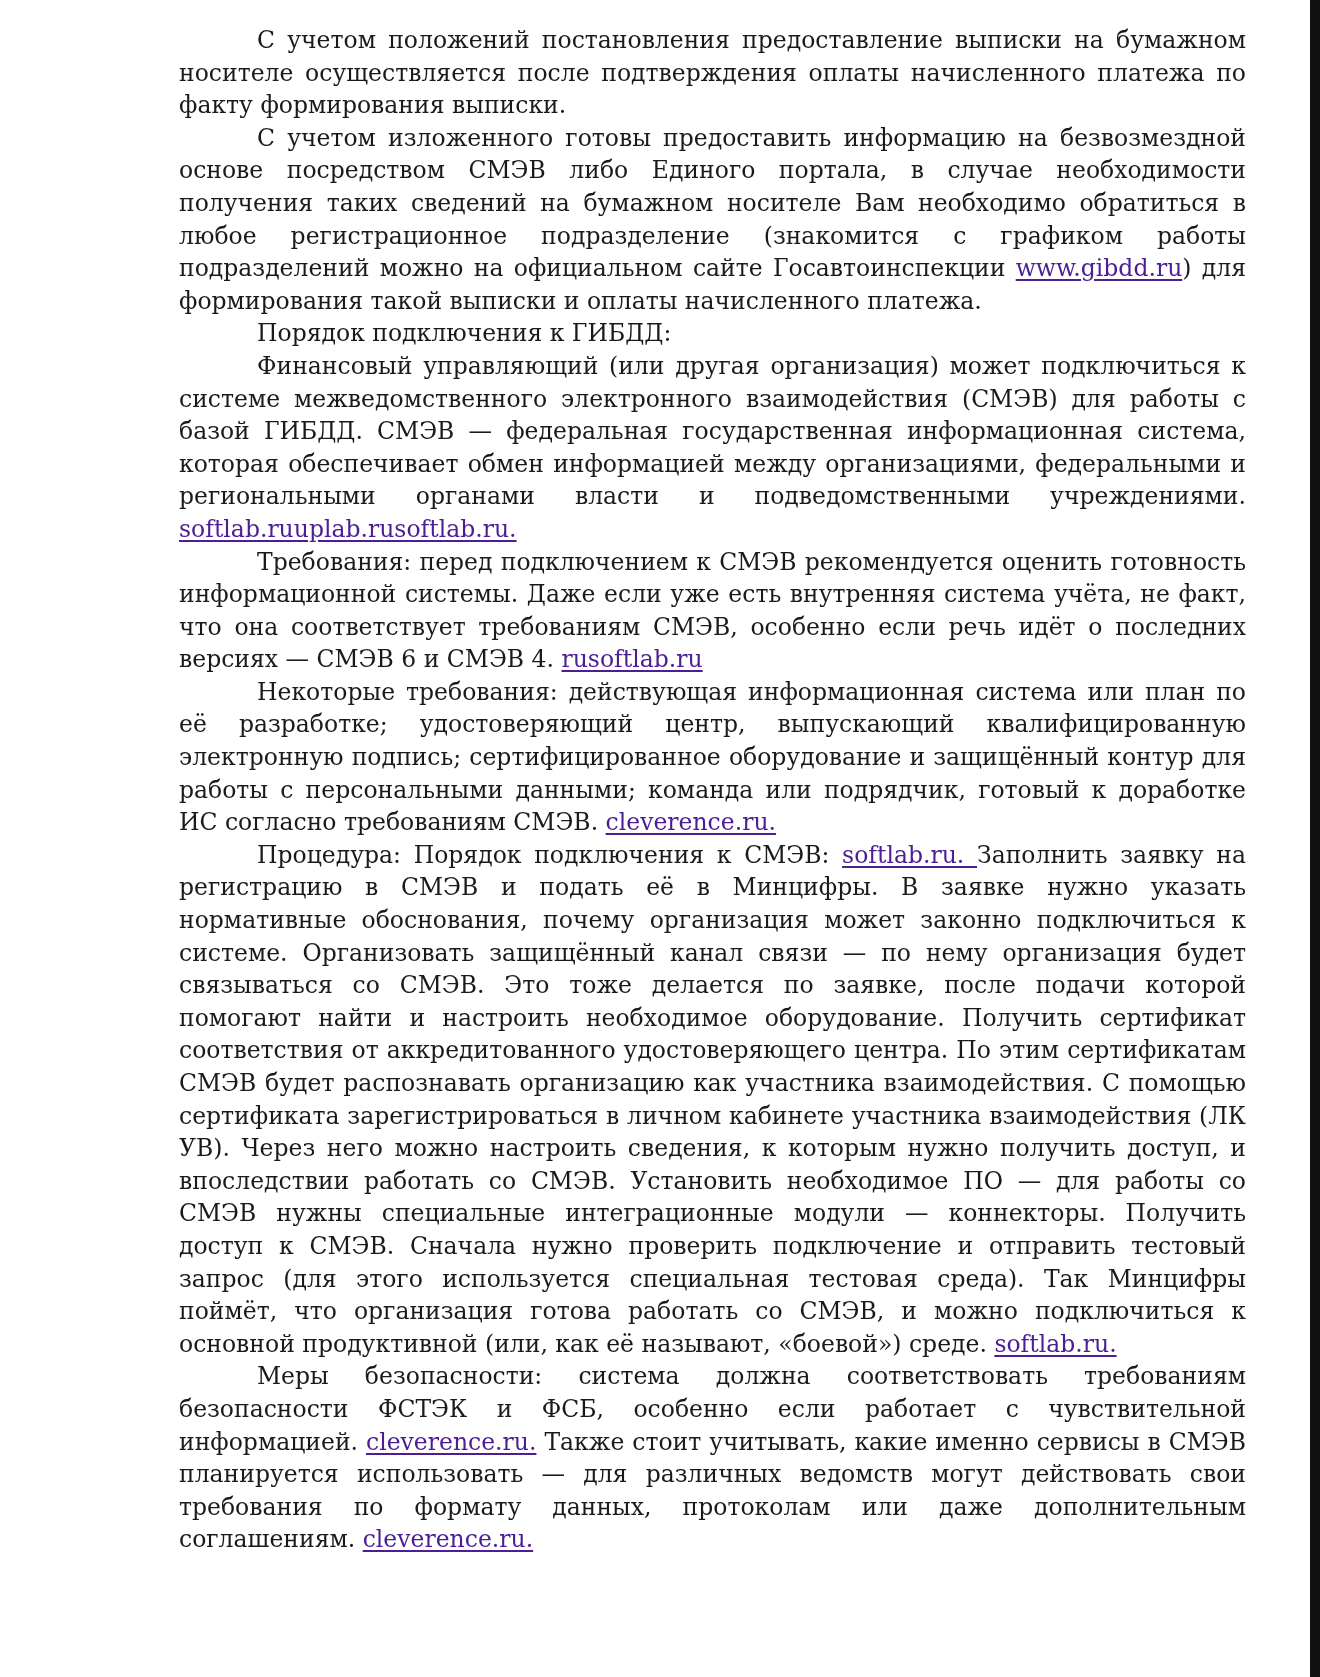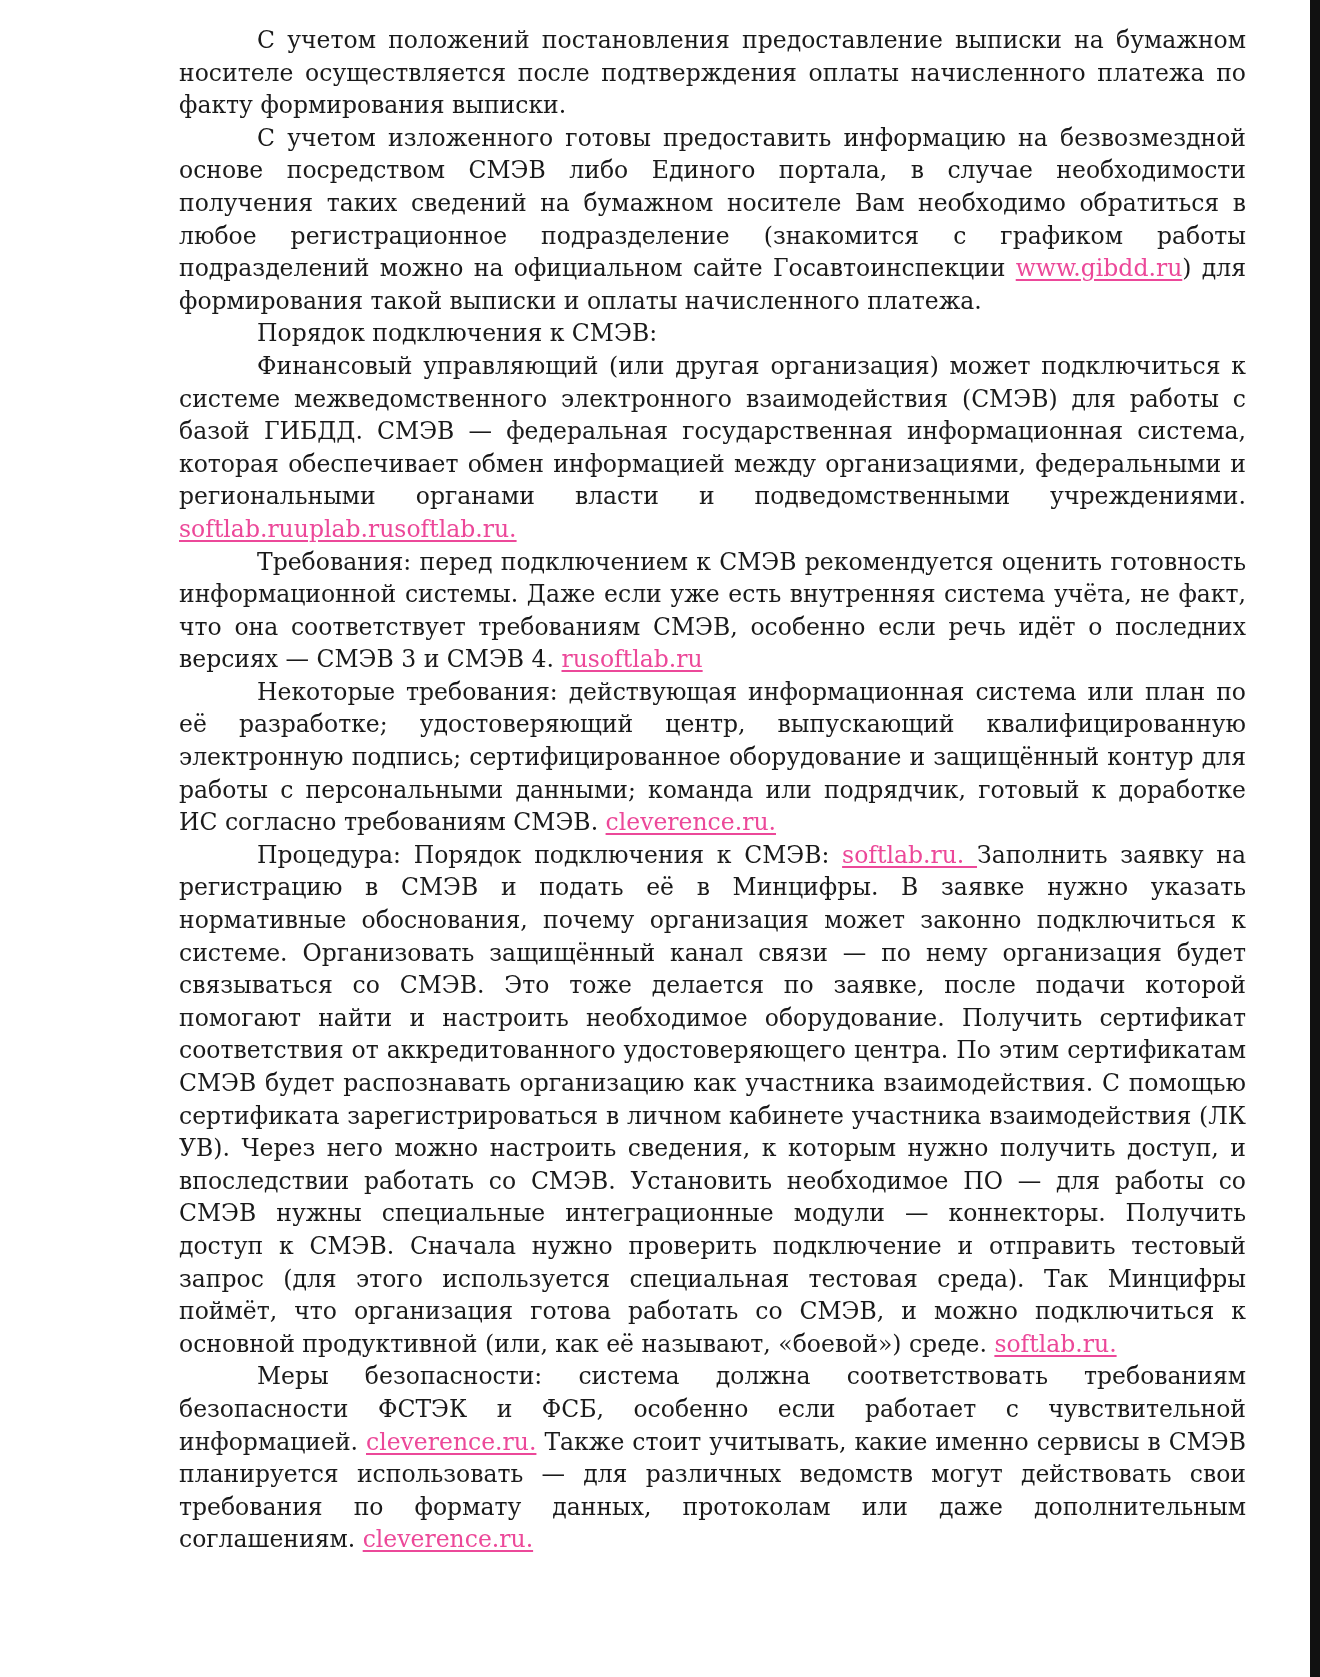--- a/index.html
+++ b/index.html
@@ -22,51 +22,51 @@
     color: #1a1a1a;
   }
   .para {
     margin: 0;
     text-align: justify;
     text-indent: 78px;
     hyphens: none;
   }
   .lastline-justify { text-align-last: justify; }
   a.link {
-    color: #ec4899;
+    color: #4c1d95;
     text-decoration: underline;
     text-decoration-thickness: 1.5px;
     text-underline-offset: 3px;
   }
 </style>
 </head>
 <body>
 
 <div class="page">
   <div class="content">
 
     <p class="para lastline-justify" style="text-align-last:left;">
       <span>С учетом положений постановления предоставление выписки на бумажном носителе осуществляется после подтверждения оплаты начисленного платежа по факту формирования выписки.</span>
     </p>
 
     <p class="para">
       <span>С учетом изложенного готовы предоставить информацию на безвозмездной основе посредством СМЭВ либо Единого портала, в случае необходимости получения таких сведений на бумажном носителе Вам необходимо обратиться в любое регистрационное подразделение (знакомится с графиком работы подразделений можно на официальном сайте Госавтоинспекции </span><a class="link">www.gibdd.ru</a><span>) для формирования такой выписки и оплаты начисленного платежа.</span>
     </p>
 
     <p class="para">
-      <span>Порядок подключения к СМЭВ:</span>
+      <span>Порядок подключения к ГИБДД:</span>
     </p>
 
     <p class="para">
       <span>Финансовый управляющий (или другая организация) может подключиться к системе межведомственного электронного взаимодействия (СМЭВ) для работы с базой ГИБДД. СМЭВ — федеральная государственная информационная система, которая обеспечивает обмен информацией между организациями, федеральными и региональными органами власти и подведомственными учреждениями. </span><a class="link">softlab.ruuplab.rusoftlab.ru.</a>
     </p>
 
 
     <p class="para">
-      <span>Требования: перед подключением к СМЭВ рекомендуется оценить готовность информационной системы. Даже если уже есть внутренняя система учёта, не факт, что она соответствует требованиям СМЭВ, особенно если речь идёт о последних версиях — СМЭВ 3 и СМЭВ 4. </span><a class="link">rusoftlab.ru</a>
+      <span>Требования: перед подключением к СМЭВ рекомендуется оценить готовность информационной системы. Даже если уже есть внутренняя система учёта, не факт, что она соответствует требованиям СМЭВ, особенно если речь идёт о последних версиях — СМЭВ 6 и СМЭВ 4. </span><a class="link">rusoftlab.ru</a>
     </p>
 
     <p class="para">
       <span>Некоторые требования: действующая информационная система или план по её разработке; удостоверяющий центр, выпускающий квалифицированную электронную подпись; сертифицированное оборудование и защищённый контур для работы с персональными данными; команда или подрядчик, готовый к доработке ИС согласно требованиям СМЭВ.  </span><a class="link">cleverence.ru.</a>
     </p>
 
     <p class="para">
       <span>Процедура: Порядок подключения к СМЭВ: </span><a class="link">softlab.ru. </a><span>Заполнить заявку на регистрацию в СМЭВ и подать её в Минцифры. В заявке нужно указать нормативные обоснования, почему организация может законно подключиться к системе. Организовать защищённый канал связи — по нему организация будет связываться со СМЭВ. Это тоже делается по заявке, после подачи которой помогают найти и настроить необходимое оборудование. Получить сертификат соответствия от аккредитованного удостоверяющего центра. По этим сертификатам СМЭВ будет распознавать организацию как участника взаимодействия. С помощью сертификата зарегистрироваться в личном кабинете участника взаимодействия (ЛК УВ). Через него можно настроить сведения, к которым нужно получить доступ, и впоследствии работать со СМЭВ. Установить необходимое ПО — для работы со СМЭВ нужны специальные интеграционные модули — коннекторы. Получить доступ к СМЭВ. Сначала нужно проверить подключение и отправить тестовый запрос (для этого используется специальная тестовая среда). Так Минцифры поймёт, что организация готова работать со СМЭВ, и можно подключиться к основной продуктивной (или, как её называют, «боевой») среде.  </span><a class="link">softlab.ru.</a>
     </p>
 

